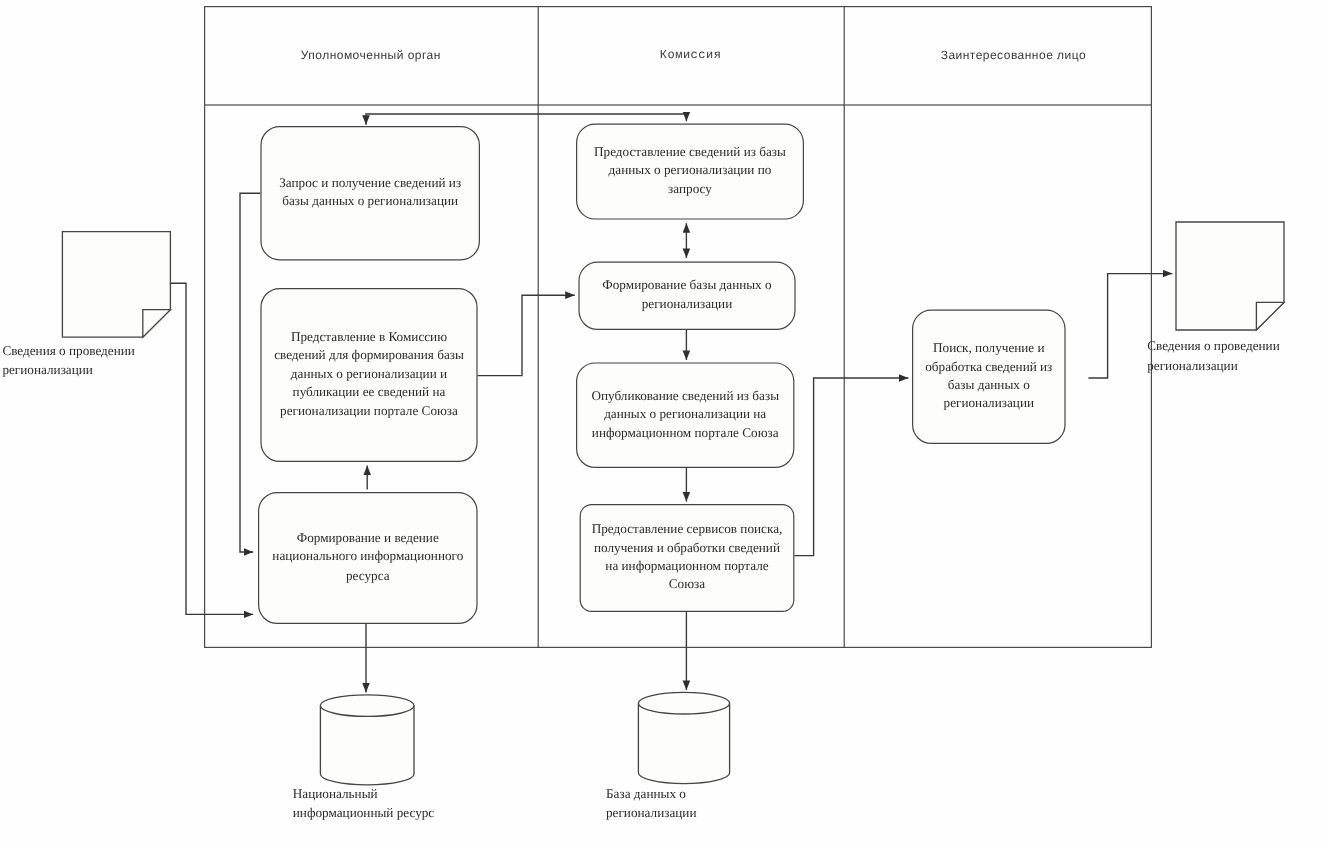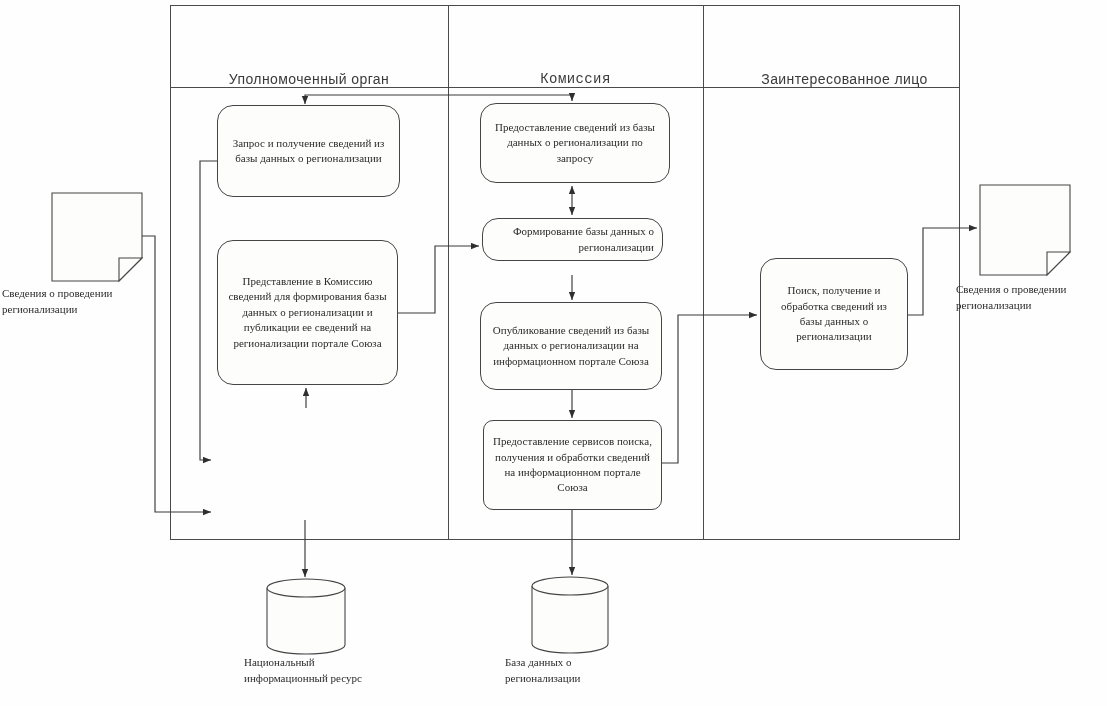--- a/index.html
+++ b/index.html
@@ -1,22 +1,22 @@
 <!DOCTYPE html>
 <html><head>
 <meta charset="utf-8">
 <style>
   html,body{margin:0;padding:0;background:#ffffff;}
   .canvas{position:relative;width:1107px;height:706px;background:#fefefe;overflow:hidden;
           font-family:"Liberation Serif", serif;color:#2b2b2b;}
   .pool{position:absolute;left:170px;top:5px;width:790px;height:535px;border:1.2px solid #4a4a4a;box-sizing:border-box;}
   .vline{position:absolute;top:5px;height:535px;width:0;border-left:1px solid #4a4a4a;}
   .hline{position:absolute;left:170px;top:87px;width:790px;height:0;border-top:1px solid #4a4a4a;}
-  .lane-title{position:absolute;top:5px;height:82px;display:flex;align-items:flex-end;justify-content:center;
-              font-family:"Liberation Sans", sans-serif;font-size:14px;letter-spacing:.4px;color:#3a3a3a;}
+  .lane-title{position:absolute;top:5px;height:82px;display:flex;align-items:center;justify-content:center;
+              font-family:"Liberation Sans", sans-serif;font-size:10px;letter-spacing:.4px;color:#3a3a3a;}
   .process{position:absolute;border:1.1px solid #454545;border-radius:16px;background:#fdfdfc;
            display:flex;align-items:center;justify-content:center;text-align:center;
            font-size:11px;line-height:1.4;padding:4px 8px;box-sizing:border-box;}
   .shape-label{position:absolute;text-align:left;font-size:11px;line-height:1.45;color:#2b2b2b;}
   .overlay{position:absolute;left:0;top:0;z-index:10;pointer-events:none;}
   .conn{fill:none;stroke:#383838;stroke-width:1.15;}
   .shape{fill:#fdfdfc;stroke:#454545;stroke-width:1.1;}
 </style>
 </head>
 <body>
@@ -31,41 +31,44 @@
   <div class="lane-title" style="left:170px;width:278px;">
     <span>Уполномоченный орган</span>
   </div>
   <div class="lane-title" style="left:448px;width:255px;font-family:Liberation Mono, monospace;">
     <span>Комиссия</span>
   </div>
   <div class="lane-title" style="left:703px;width:283px;">
     <span>Заинтересованное лицо</span>
   </div>
 
-  <div class="process" style="left:217px;top:105px;width:183px;height:92px;">
+  <div class="process" style="left:217px;top:105px;width:183px;height:112px;">
     <span>Запрос и получение сведений из базы данных о регионализации</span>
   </div>
   <div class="process" style="left:217px;top:240px;width:181px;height:145px;">
     <span>Представление в Комиссию сведений для формирования базы данных о регионализации и публикации ее сведений на регионализации портале Союза</span>
   </div>
+  <div class="process" style="left:215px;top:410px;width:183px;height:110px;">
+    <span>Формирование и ведение национального информационного ресурса</span>
+  </div>
 
   <div class="process" style="left:480px;top:103px;width:190px;height:80px;">
     <span>Предоставление сведений из базы данных о регионализации по запросу</span>
   </div>
-  <div class="process" style="left:482px;top:218px;width:181px;height:43px;text-align:right;">
+  <div class="process" style="left:482px;top:218px;width:181px;height:57px;">
     <span>Формирование базы данных о регионализации</span>
   </div>
   <div class="process" style="left:480px;top:302px;width:182px;height:88px;">
     <span>Опубликование сведений из базы данных о регионализации на информационном портале Союза</span>
   </div>
   <div class="process" style="left:483px;top:420px;width:179px;height:90px;border-radius:10px;">
     <span>Предоставление сервисов поиска, получения и обработки сведений на информационном портале Союза</span>
   </div>
 
-  <div class="process" style="left:760px;top:258px;width:148px;height:112px;">
+  <div class="process" style="left:760px;top:258px;width:128px;height:112px;">
     <span>Поиск, получение и обработка сведений из базы данных о регионализации</span>
   </div>
 
   <div class="shape-label" style="left:2px;top:286px;width:142px;">Сведения о проведении регионализации</div>
   <div class="shape-label" style="left:956px;top:282px;width:148px;">Сведения о проведении регионализации</div>
 
   <div class="shape-label" style="left:244px;top:655px;width:124px;">Национальный информационный ресурс</div>
   <div class="shape-label" style="left:505px;top:655px;width:130px;">База данных о регионализации</div>
 
   <svg class="overlay" width="1107" height="706" viewBox="0 0 1107 706">

